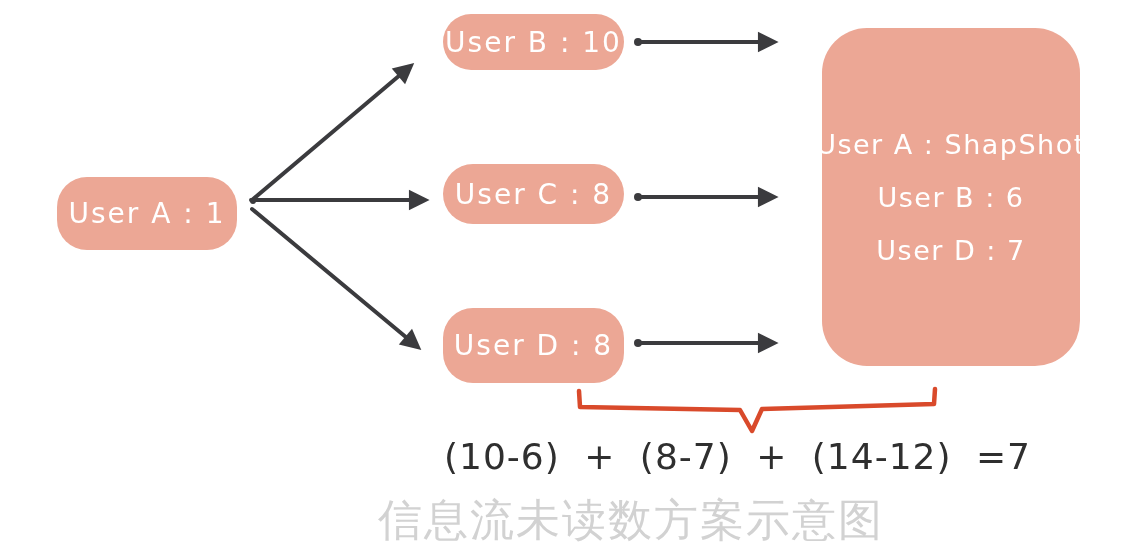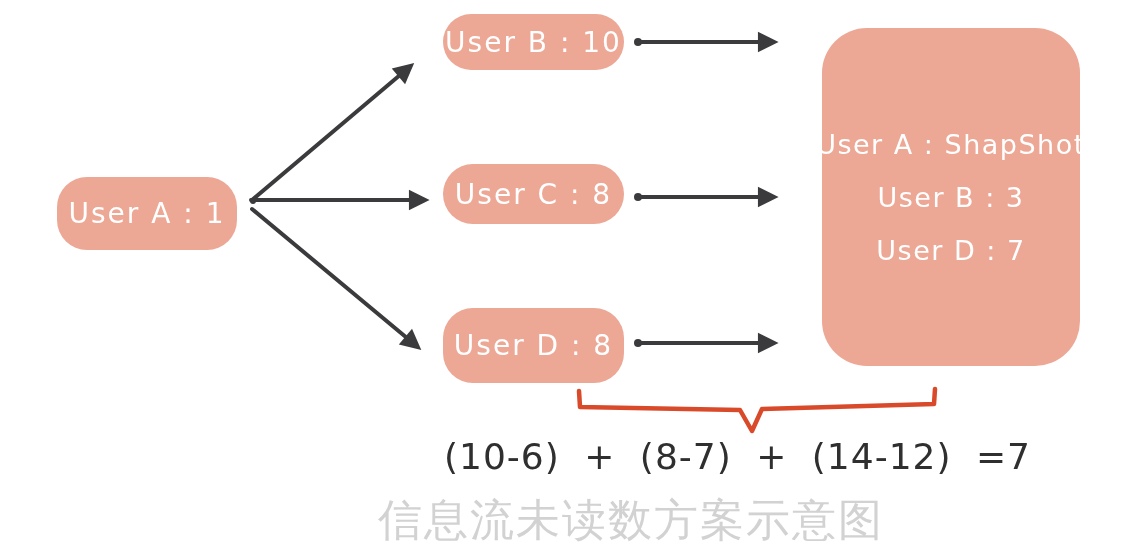--- a/index.html
+++ b/index.html
@@ -115,21 +115,21 @@
   </div>
   <div class="node" id="node-user-c">
     <span>User C : 8</span>
   </div>
   <div class="node" id="node-user-d">
     <span>User D : 8</span>
   </div>
 
   <div id="node-snapshot">
     <div class="snap-line">User A : ShapShot</div>
-    <div class="snap-line">User B : 3</div>
+    <div class="snap-line">User B : 6</div>
     <div class="snap-line">User D : 7</div>
   </div>
 
   <div id="formula">
     <span id="formula-expression">(10-6) + (8-7) + (14-12) =7</span>
   </div>
 
   <div id="caption">信息流未读数方案示意图</div>
 
 </div>

